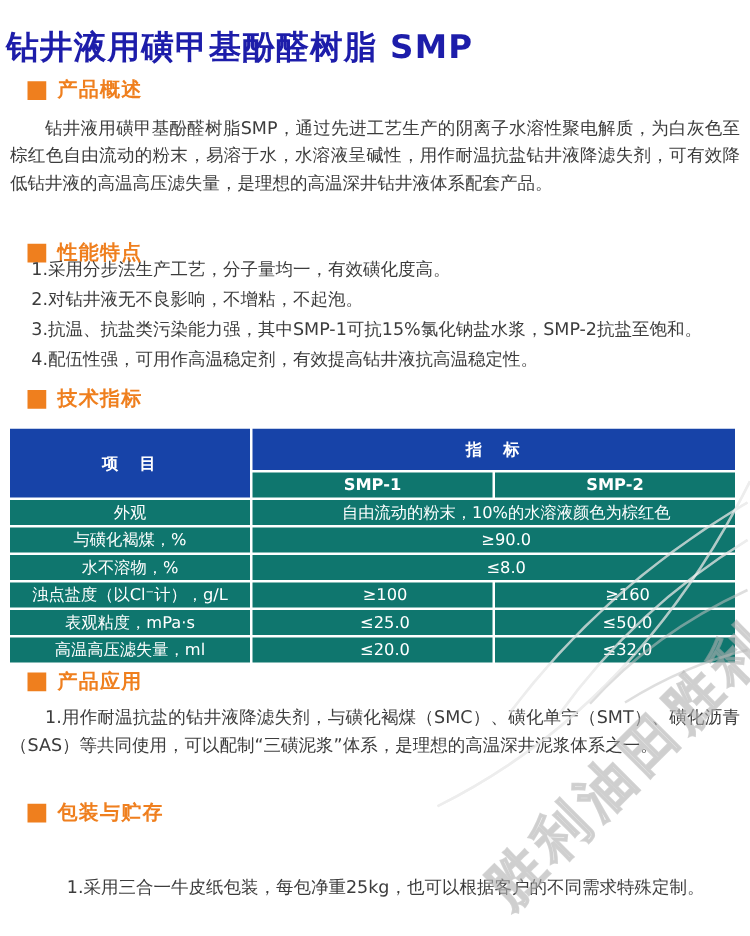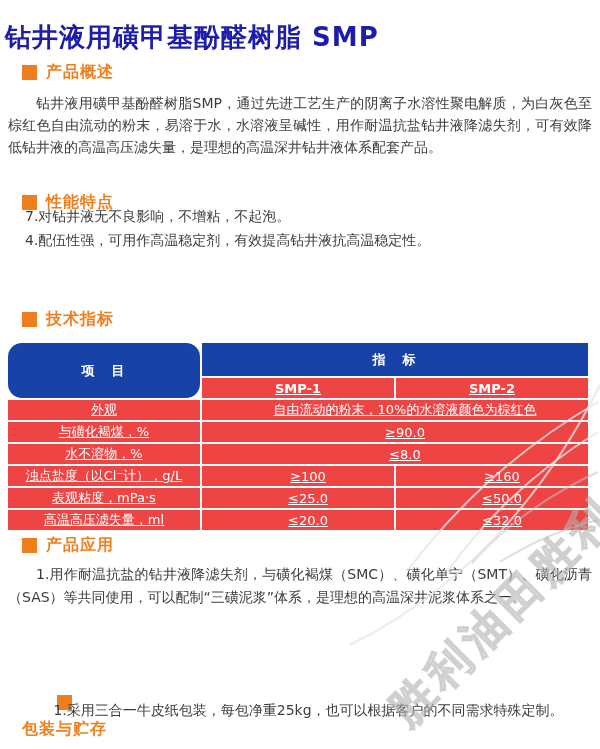--- a/index.html
+++ b/index.html
@@ -24,22 +24,22 @@
   .app-paras{position:absolute;left:8px;width:584px;font-size:14px;color:#3c3c3c;line-height:23px;text-align:justify;}
   .app-paras p{margin:0;text-indent:2em;}
   .pack-list{position:absolute;left:8px;width:584px;font-size:14px;color:#3c3c3c;text-align:center;}
   .pack-list div{line-height:23px;padding-left:17px;}
 
   
   .specs-table{position:absolute;top:341px;left:6px;border-collapse:separate;border-spacing:2px;}
   .specs-table td,.specs-table th{padding:0;text-align:center;vertical-align:middle;
     font-weight:bold;color:#ffffff;font-size:13px;}
   .cell-blue{background:#1743a8;}
-  .cell-orange{background:#ef4444;text-decoration:underline;}
-  .th-item{width:192px;height:44px;font-size:14px;letter-spacing:2px;border-radius:14px;}
+  .cell-orange{background:#0f766e;}
+  .th-item{width:192px;height:44px;font-size:14px;letter-spacing:2px;}
   .th-ind{height:33px;font-size:14px;letter-spacing:2px;}
   .th-sub{width:192px;height:20px;}
   .specs-table td.data-cell{height:20px;font-weight:normal;padding-left:20px;}
   .specs-table td.label-cell{height:20px;font-weight:normal;margin-left:40px;}
 
   
   .wm{position:absolute;pointer-events:none;}
   .wm-text{font-size:44px;font-weight:bold;letter-spacing:6px;white-space:nowrap;
     color:rgba(200,200,200,0.18);-webkit-text-stroke:1.5px rgba(175,175,175,0.55);
     transform:rotate(-45deg);transform-origin:left center;}
@@ -56,21 +56,23 @@
     <span class="sec-bullet"></span>
     <span class="sec-title">产品概述</span>
   </div>
   <div class="body-text indent" style="top:92px;">钻井液用磺甲基酚醛树脂SMP，通过先进工艺生产的阴离子水溶性聚电解质，为白灰色至棕红色自由流动的粉末，易溶于水，水溶液呈碱性，用作耐温抗盐钻井液降滤失剂，可有效降低钻井液的高温高压滤失量，是理想的高温深井钻井液体系配套产品。</div>
 
   <div class="sec-head" style="top:160px;margin-top:32px;">
     <span class="sec-bullet"></span>
     <span class="sec-title">性能特点</span>
   </div>
   <div class="feature-list" style="top:204px;">
-    <div>7.对钻井液无不良影响，不增粘，不起泡。</div>
+    <div>1.采用分步法生产工艺，分子量均一，有效磺化度高。</div>
+    <div>2.对钻井液无不良影响，不增粘，不起泡。</div>
+    <div>3.抗温、抗盐类污染能力强，其中SMP-1可抗15%氯化钠盐水浆，SMP-2抗盐至饱和。</div>
     <div>4.配伍性强，可用作高温稳定剂，有效提高钻井液抗高温稳定性。</div>
   </div>
 
   <div class="sec-head" style="top:309px;">
     <span class="sec-bullet"></span>
     <span class="sec-title">技术指标</span>
   </div>
 
   <table class="specs-table">
     <tbody>
@@ -113,21 +115,21 @@
     </table>
 
   <div class="sec-head" style="top:535px;">
     <span class="sec-bullet"></span>
     <span class="sec-title">产品应用</span>
   </div>
   <div class="app-paras" style="top:563px;">
     <p>1.用作耐温抗盐的钻井液降滤失剂，与磺化褐煤（SMC）、磺化单宁（SMT）、磺化沥青（SAS）等共同使用，可以配制“三磺泥浆”体系，是理想的高温深井泥浆体系之一。</p>
   </div>
 
-  <div class="sec-head" style="top:695px;flex-direction:column;">
+  <div class="sec-head" style="top:640px;">
     <span class="sec-bullet"></span>
     <span class="sec-title">包装与贮存</span>
   </div>
   <div class="pack-list" style="top:699px;">
     <div>1.采用三合一牛皮纸包装，每包净重25kg，也可以根据客户的不同需求特殊定制。</div>
   </div>
 
   <svg id="wm-swoosh" width="600" height="749" viewBox="0 0 600 749">
     <g fill="none" stroke="rgba(195,195,195,0.55)" stroke-width="2">
       <path d="M 350 645 Q 510 565 600 385"></path>

